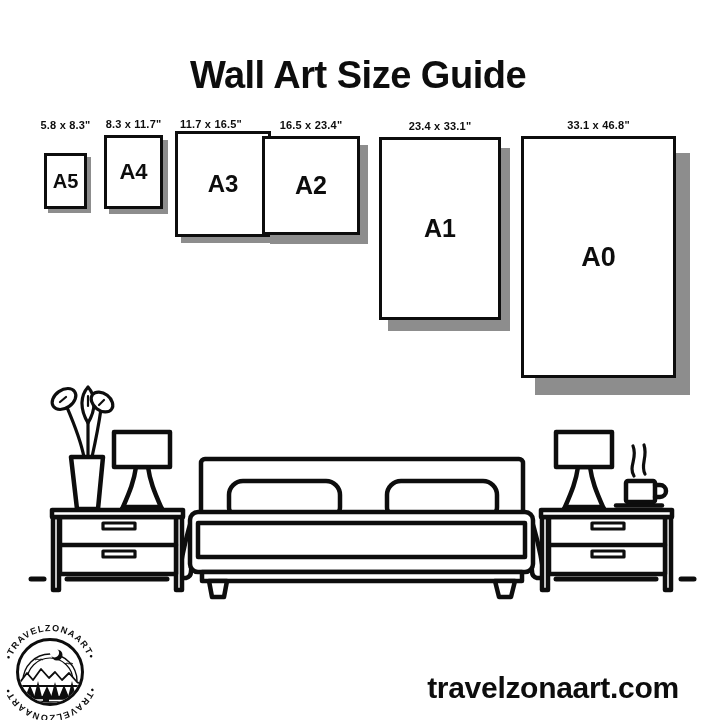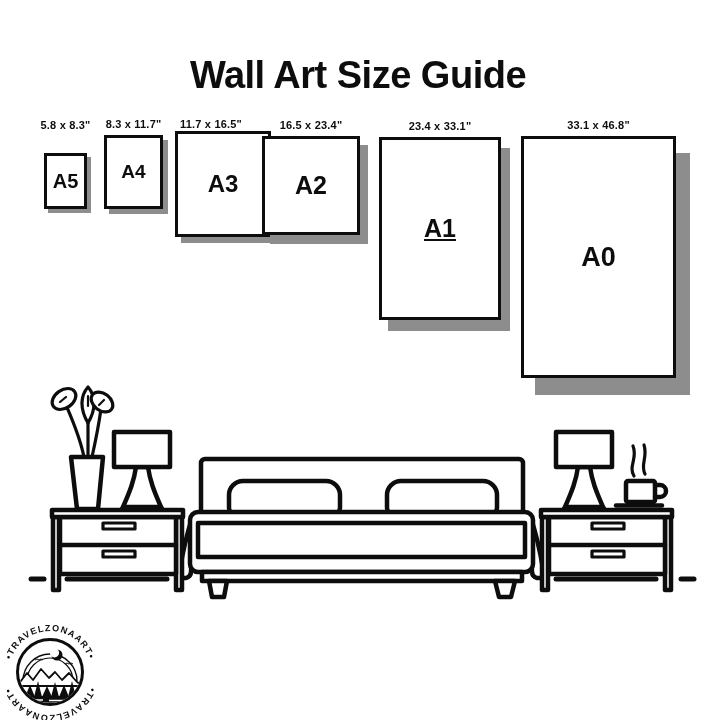--- a/index.html
+++ b/index.html
@@ -20,24 +20,24 @@
     border:3px solid #0d0d0d; display:flex; align-items:center; justify-content:center;
     font-weight:700;
   }
   .d-a5 { left:24px;  top:119px; width:83px;  }
   .d-a4 { left:84px;  top:118px; width:99px;  }
   .d-a3 { left:155px; top:118px; width:112px; }
   .d-a2 { left:241px; top:119px; width:140px; }
   .d-a1 { left:359px; top:120px; width:162px; }
   .d-a0 { left:501px; top:119px; width:195px; }
   .p-a5 { left:44px;  top:153px; width:43px;  height:56px;  font-size:20px; box-shadow:4px 4px 0 #8d8d8d; }
-  .p-a4 { left:104px; top:135px; width:59px;  height:74px;  font-size:19px; box-shadow:5px 5px 0 #8d8d8d; }
+  .p-a4 { left:104px; top:135px; width:59px;  height:74px;  font-size:22px; box-shadow:5px 5px 0 #8d8d8d; }
   .p-a3 { left:175px; top:131px; width:96px;  height:106px; font-size:24px; box-shadow:6px 6px 0 #8d8d8d; }
   .p-a2 { left:262px; top:136px; width:98px;  height:99px; font-size:25px; box-shadow:8px 9px 0 #8d8d8d; }
-  .p-a1 { left:379px; top:137px; width:122px; height:183px; font-size:25px; box-shadow:9px 11px 0 #8d8d8d;text-decoration:underline; }
+  .p-a1 { left:379px; top:137px; width:122px; height:183px; font-size:25px; box-shadow:9px 11px 0 #8d8d8d; }
   .p-a0 { left:521px; top:136px; width:155px; height:242px; font-size:27px; box-shadow:14px 17px 0 #8d8d8d; }
   .scene { position:absolute; left:0; top:385px; }
   .logo  { position:absolute; left:5px; top:619px; overflow:visible; }
   .website {
     position:absolute; left:402px; top:671px; width:302px; text-align:center;
     font-size:30px; font-weight:800; letter-spacing:-0.3px;
   }
   
   .s  { stroke:#0d0d0d; stroke-width:4.5; fill:none; stroke-linecap:round; stroke-linejoin:round; }
   .f  { fill:#ffffff; }
@@ -173,14 +173,15 @@
       <g stroke="#ffffff" stroke-width="1.3">
         <line x1="18" y1="81" x2="38" y2="81"></line>
         <line x1="44" y1="81.5" x2="62" y2="81.5"></line>
         <line x1="26" y1="84.5" x2="52" y2="84.5"></line>
       </g>
     </g>
     <text class="ring"><textPath href="#arcTop" startOffset="50%" text-anchor="middle">•TRAVELZONAART•</textPath></text>
     <text class="ring"><textPath href="#arcBot" startOffset="50%" text-anchor="middle">•TRAVELZONAART•</textPath></text>
   </svg>
 
+  <div class="website">travelzonaart.com</div>
 
 </div>
 
 </body></html>

